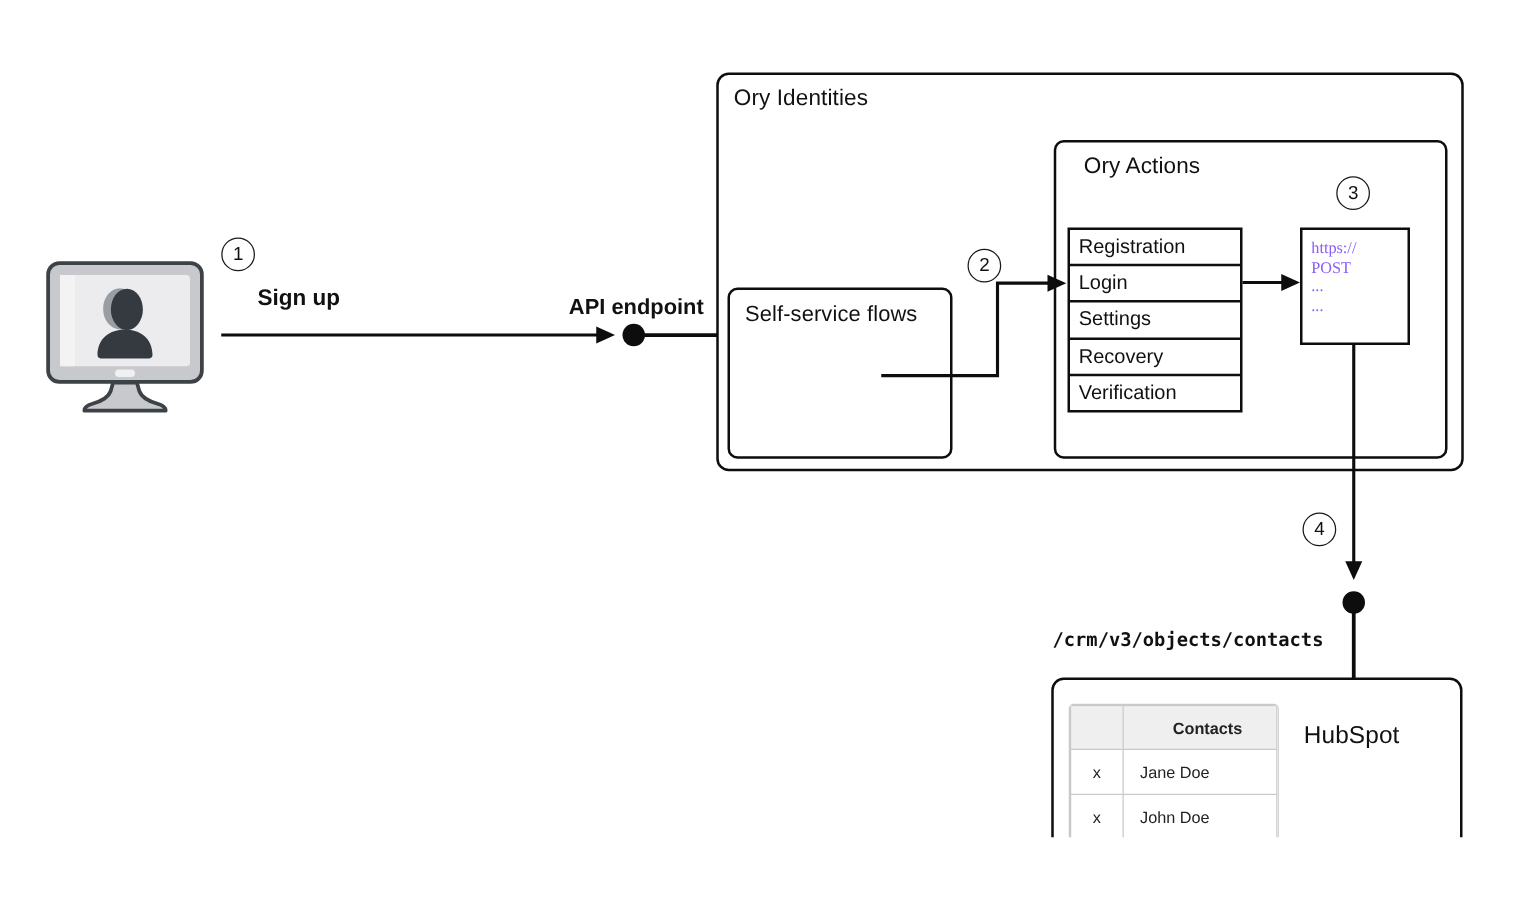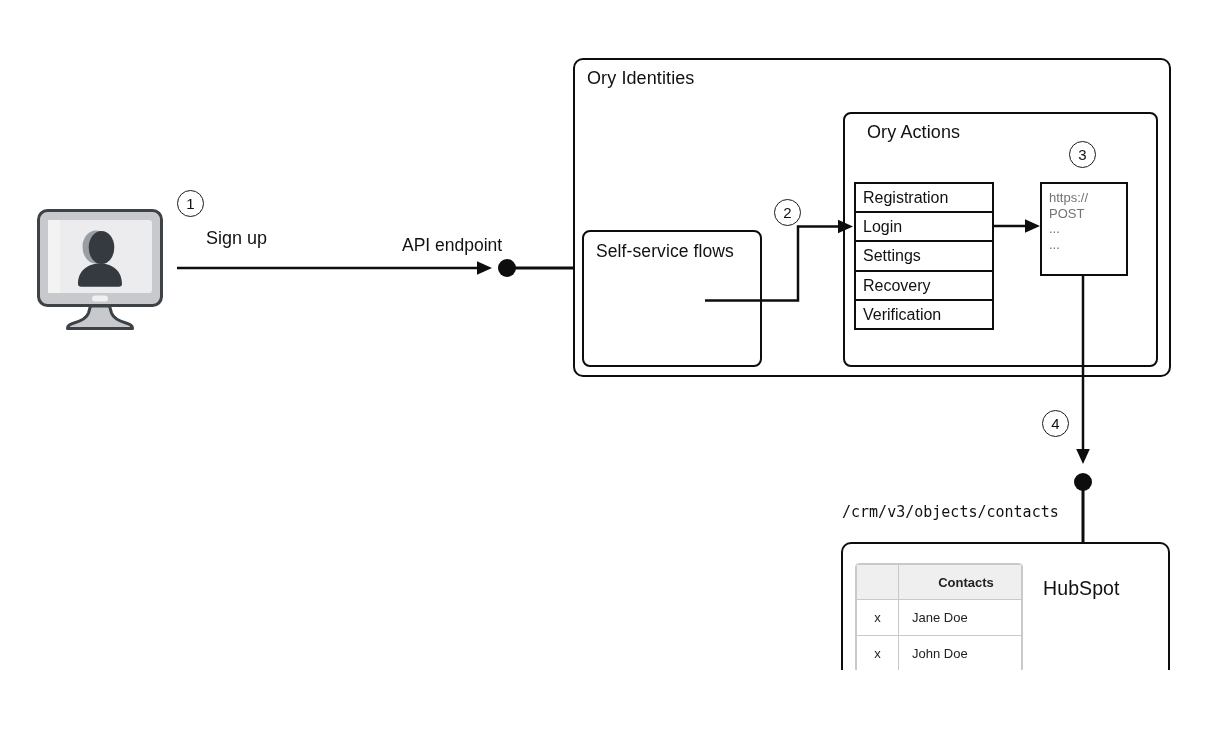--- a/index.html
+++ b/index.html
@@ -41,20 +41,21 @@
     box-sizing: border-box;
     z-index: 6;
   }
 
   
   .text-label {
     position: absolute;
     font-size: 18px;
     color: #111;
     white-space: nowrap;
+    font-weight: bold;
   }
   .mono {
     font-family: "DejaVu Sans Mono", monospace;
     font-size: 15px;
     color: #111;
   }
 
   
   .menu-list {
     position: absolute;
@@ -80,24 +81,24 @@
   .code-box {
     position: absolute;
     left: 1040px; top: 182px;
     width: 88px; height: 94px;
     border: 2px solid #0d0d0d;
     background: #ffffff;
     box-sizing: border-box;
     padding: 6px 0 0 7px;
   }
   .code-line {
-    font-family: Liberation Sans, sans-serif;
+    font-family: Liberation Serif, serif;
     font-size: 13px;
     line-height: 15.5px;
-    color: #737373;
+    color: #8b5cf6;
     white-space: pre;
   }
 
   
   .contacts-table-wrap {
     position: absolute;
     left: 855px; top: 563px;
     border-radius: 4px;
     overflow: hidden;
     border: 1px solid #c9c9c9;
@@ -178,21 +179,21 @@
       <tr>
         <td class="mark-cell">x</td>
         <td class="name-cell">John Doe</td>
       </tr>
     </tbody>
       </table>
   </div>
 
   <div class="text-label" style="left:206px; top:228px;">Sign up</div>
 
-  <div class="text-label" style="left:402px; top:235px; width:143px; font-size:17.5px;">API endpoint</div>
+  <div class="text-label" style="left:420px; top:235px; width:143px; text-align:right; font-size:17.5px;">API endpoint</div>
 
   <div class="text-label mono" style="left:842px; top:503px;">/crm/v3/objects/contacts</div>
 
   <div class="step-badge" style="left:177px; top:190px;">1</div>
   <div class="step-badge" style="left:774px; top:199px;">2</div>
   <div class="step-badge" style="left:1069px; top:141px;">3</div>
   <div class="step-badge" style="left:1042px; top:410px;">4</div>
 
   <svg class="overlay" width="1212" height="730" viewBox="0 0 1212 730">
 

